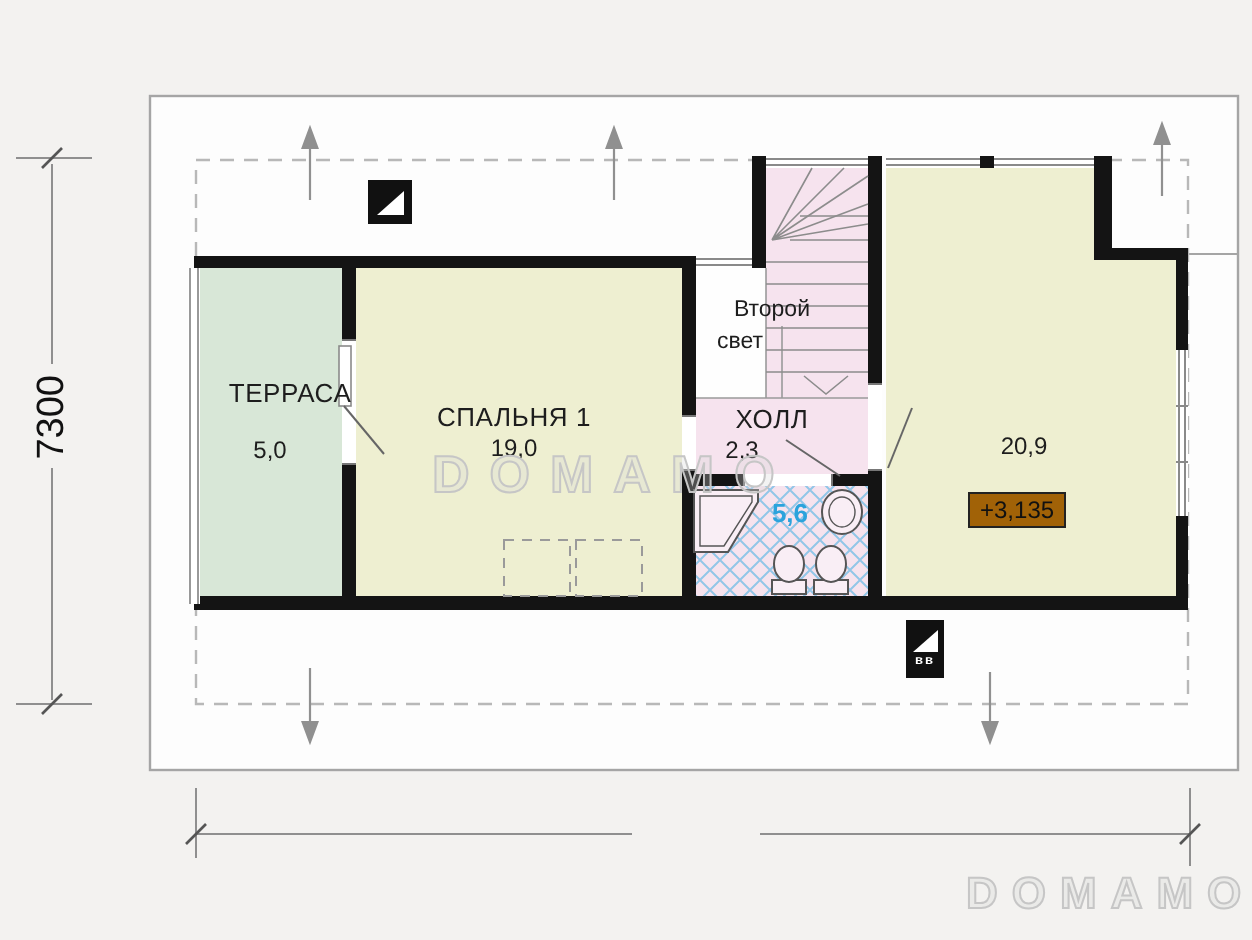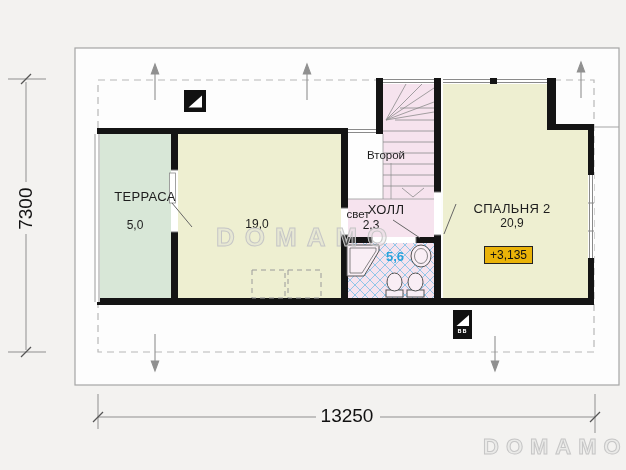--- a/index.html
+++ b/index.html
@@ -6,21 +6,21 @@
   #canvas{position:relative;width:626px;height:470px;background:#f3f2f0;overflow:hidden;
           font-family:"Liberation Sans","DejaVu Sans",sans-serif;}
   svg{position:absolute;left:0;top:0;}
   .lbl{position:absolute;color:#1d1d1d;text-align:center;line-height:1.12;white-space:nowrap;}
   .room-name{font-size:13px;letter-spacing:.3px;}
   .room-area{font-size:12px;}
   .small{font-size:11.5px;}
   .blue{color:#2ba3dc;font-weight:bold;font-size:13px;}
   .dim{font-size:19px;color:#111;}
   .rot{transform:rotate(-90deg);}
-  .level-box{position:absolute;border:1px solid #222;background:#eab308;font-size:12px;
+  .level-box{position:absolute;border:1px solid #222;background:#a16207;font-size:12px;
              padding:1px 5px;color:#111;}
   .wm{position:absolute;font-weight:bold;color:rgba(214,214,214,0.30);text-align:right;
       -webkit-text-stroke:1px #c6c6c6;}
   .wm-center{font-size:26px;letter-spacing:10px;}
   .wm-logo{font-size:22px;letter-spacing:7px;}
   .vent-txt{position:absolute;color:#fff;font-size:6.5px;font-weight:bold;text-align:center;
             letter-spacing:1px;}
 </style>
 </head>
 <body>
@@ -200,36 +200,35 @@
 
   <g stroke="#9a9a9a" stroke-width="1" stroke-dasharray="5,4" fill="none">
     <rect x="252" y="270" width="33" height="28"></rect>
     <rect x="288" y="270" width="33" height="28"></rect>
   </g>
 </svg>
 
 <div class="lbl room-name" style="left:100px;top:190px;width:90px;">ТЕРРАСА</div>
 <div class="lbl room-area" style="left:100px;top:219px;width:70px;">5,0</div>
 
+<div class="lbl room-name" style="left:203px;top:202px;width:108px;">СПАЛЬНЯ 1</div>
 <div class="lbl room-area" style="left:203px;top:218px;width:108px;">19,0</div>
 
 <div class="lbl small" style="left:356px;top:149px;width:60px;">Второй</div>
-<div class="lbl small" style="left:328px;top:165px;width:60px;margin-top:43px;">свет</div>
+<div class="lbl small" style="left:340px;top:165px;width:60px;">свет</div>
 
 <div class="lbl room-name" style="left:355px;top:203px;width:62px;">ХОЛЛ</div>
 <div class="lbl room-area" style="left:340px;top:219px;width:62px;">2,3</div>
 
 <div class="lbl blue" style="left:380px;top:250px;width:30px;">5,6</div>
 
-<div class="lbl room-name" style="left:458px;top:202px;width:108px;">СПАЛЬНЯ 2</div>
 <div class="lbl room-area" style="left:458px;top:217px;width:108px;">20,9</div>
 
 <div class="level-box" style="left:484px;top:246px;">+3,135</div>
 
-<div class="lbl dim" style="left:310px;top:405px;width:74px;">13250</div>
 <div class="lbl dim rot" style="left:-4px;top:198px;width:60px;">7300</div>
 
 <div class="vent-txt" style="left:453px;top:327px;width:19px;">вв</div>
 
 <div class="wm wm-center" style="left:216px;top:222px;">DOMAMO</div>
 <div class="wm wm-logo" style="left:483px;top:434px;">DOMAMO</div>
 
 </div>
 
 </body></html>

